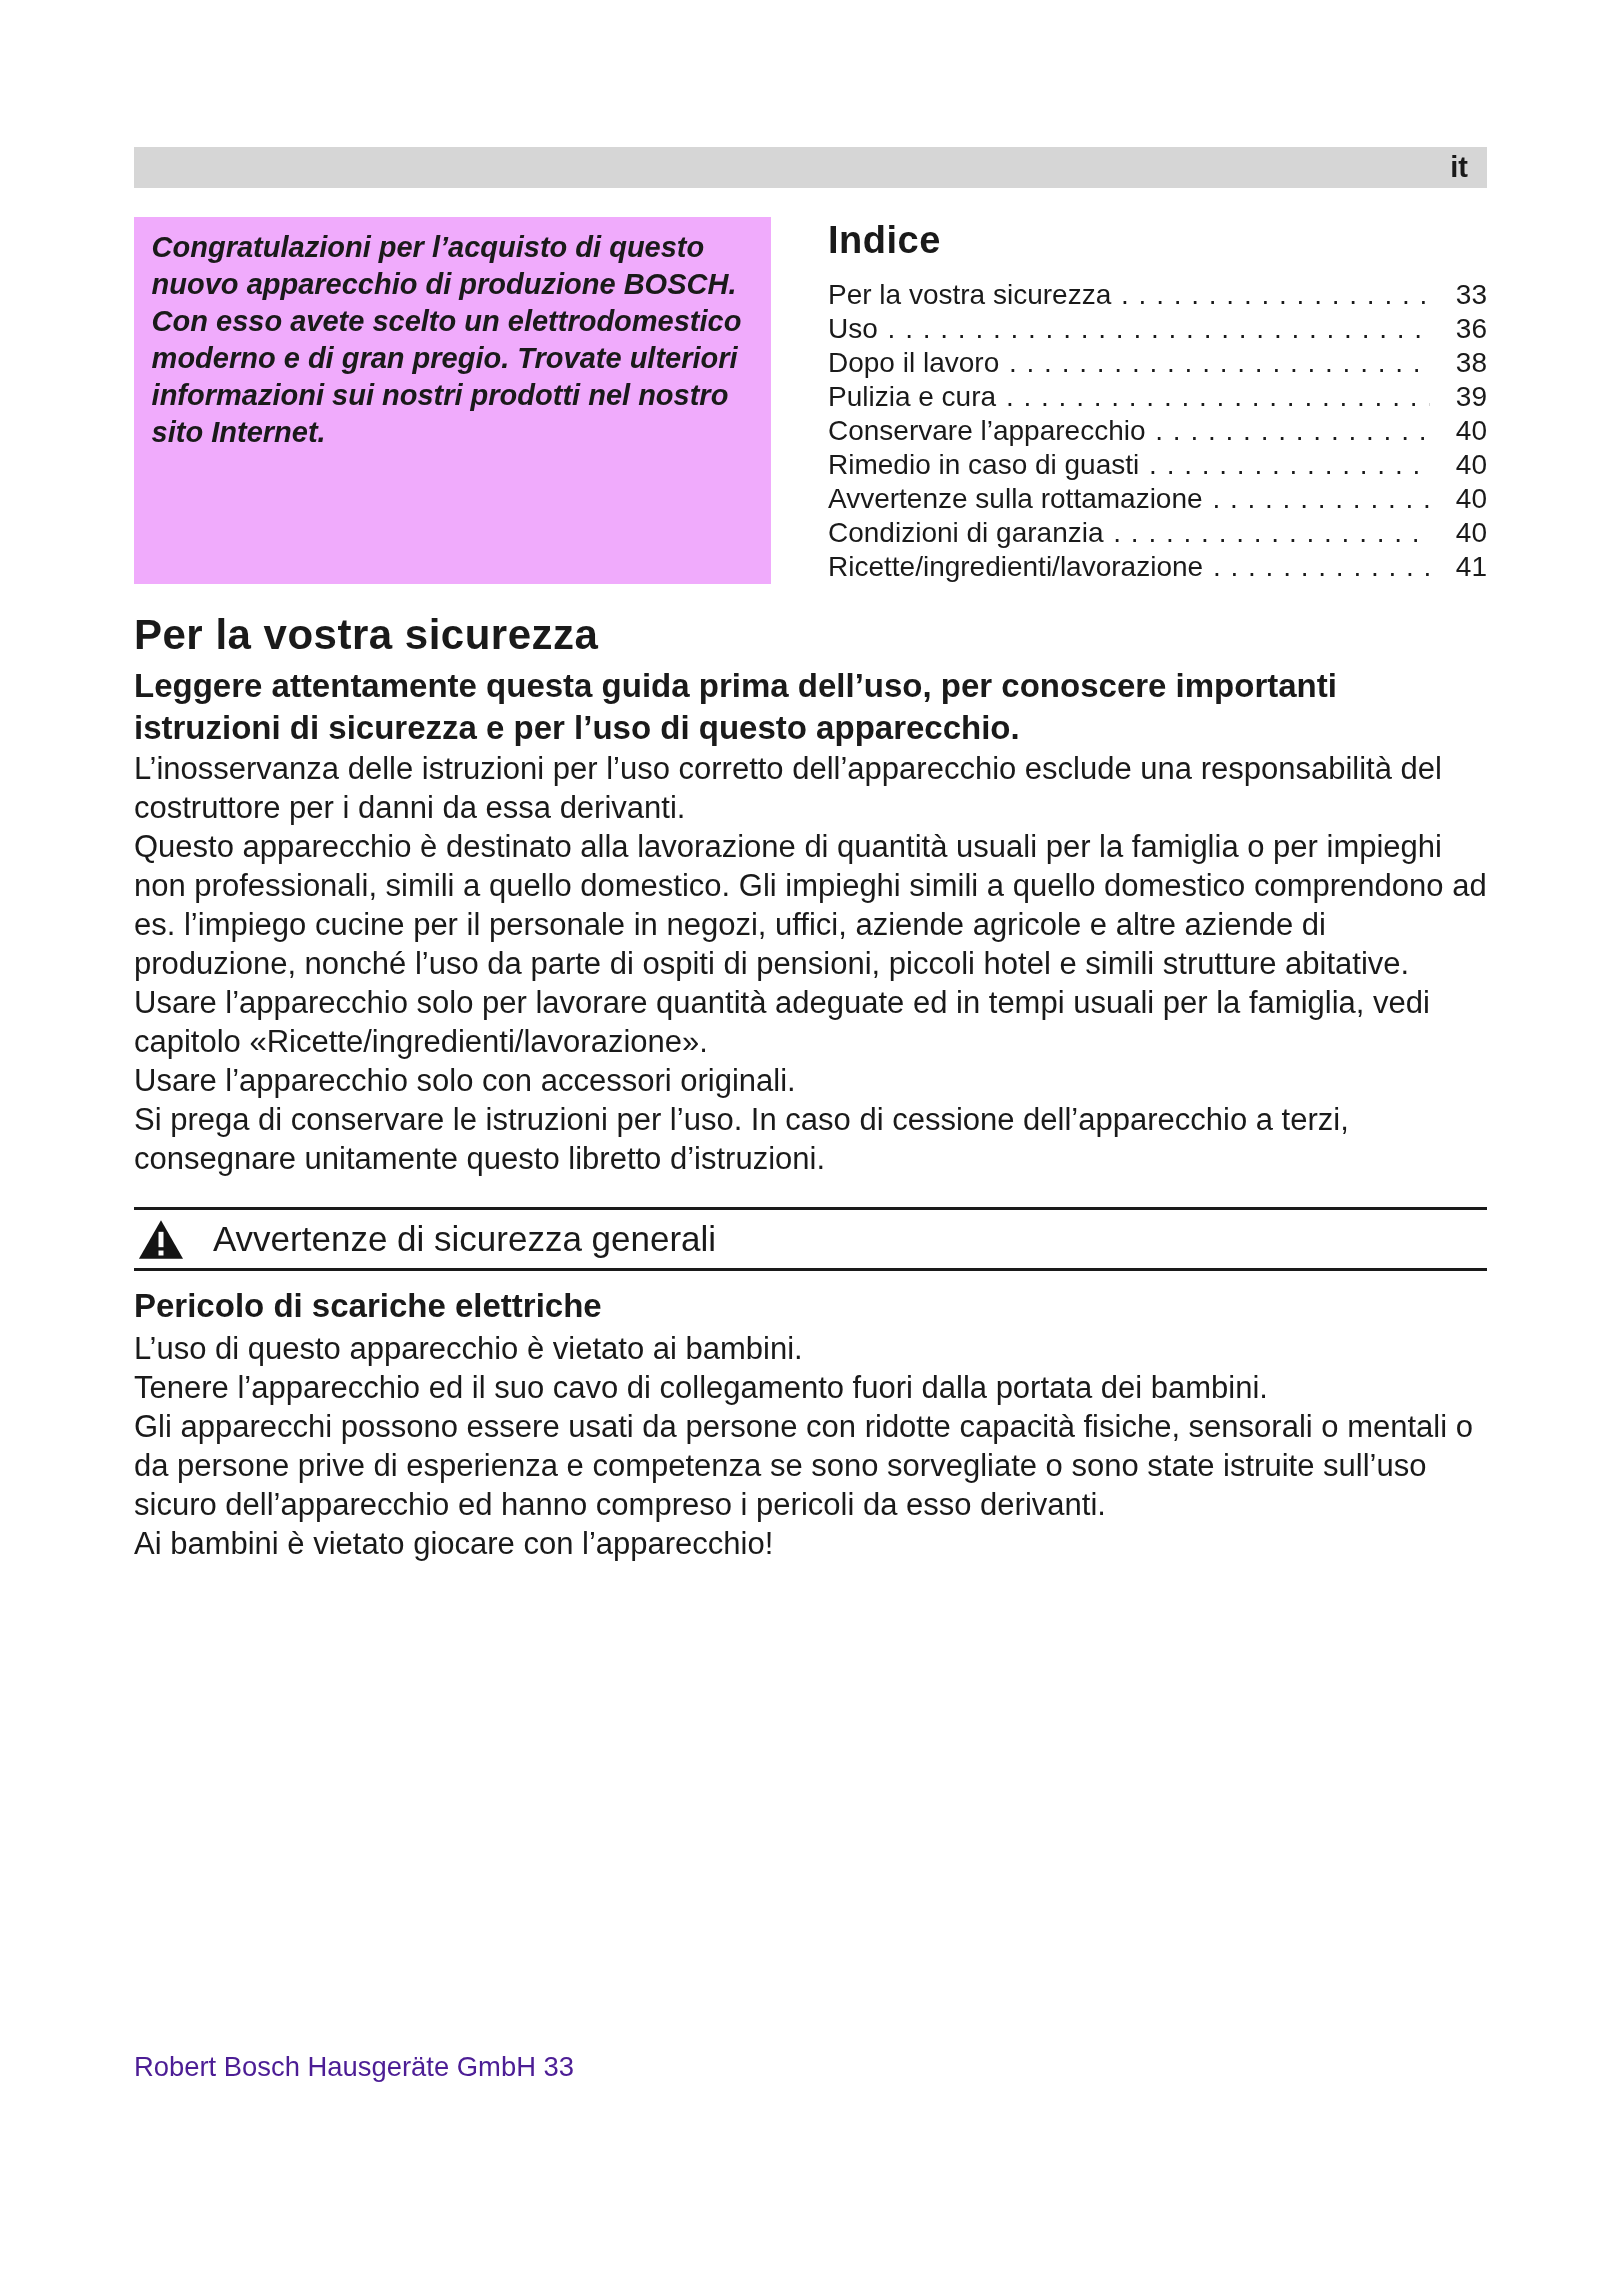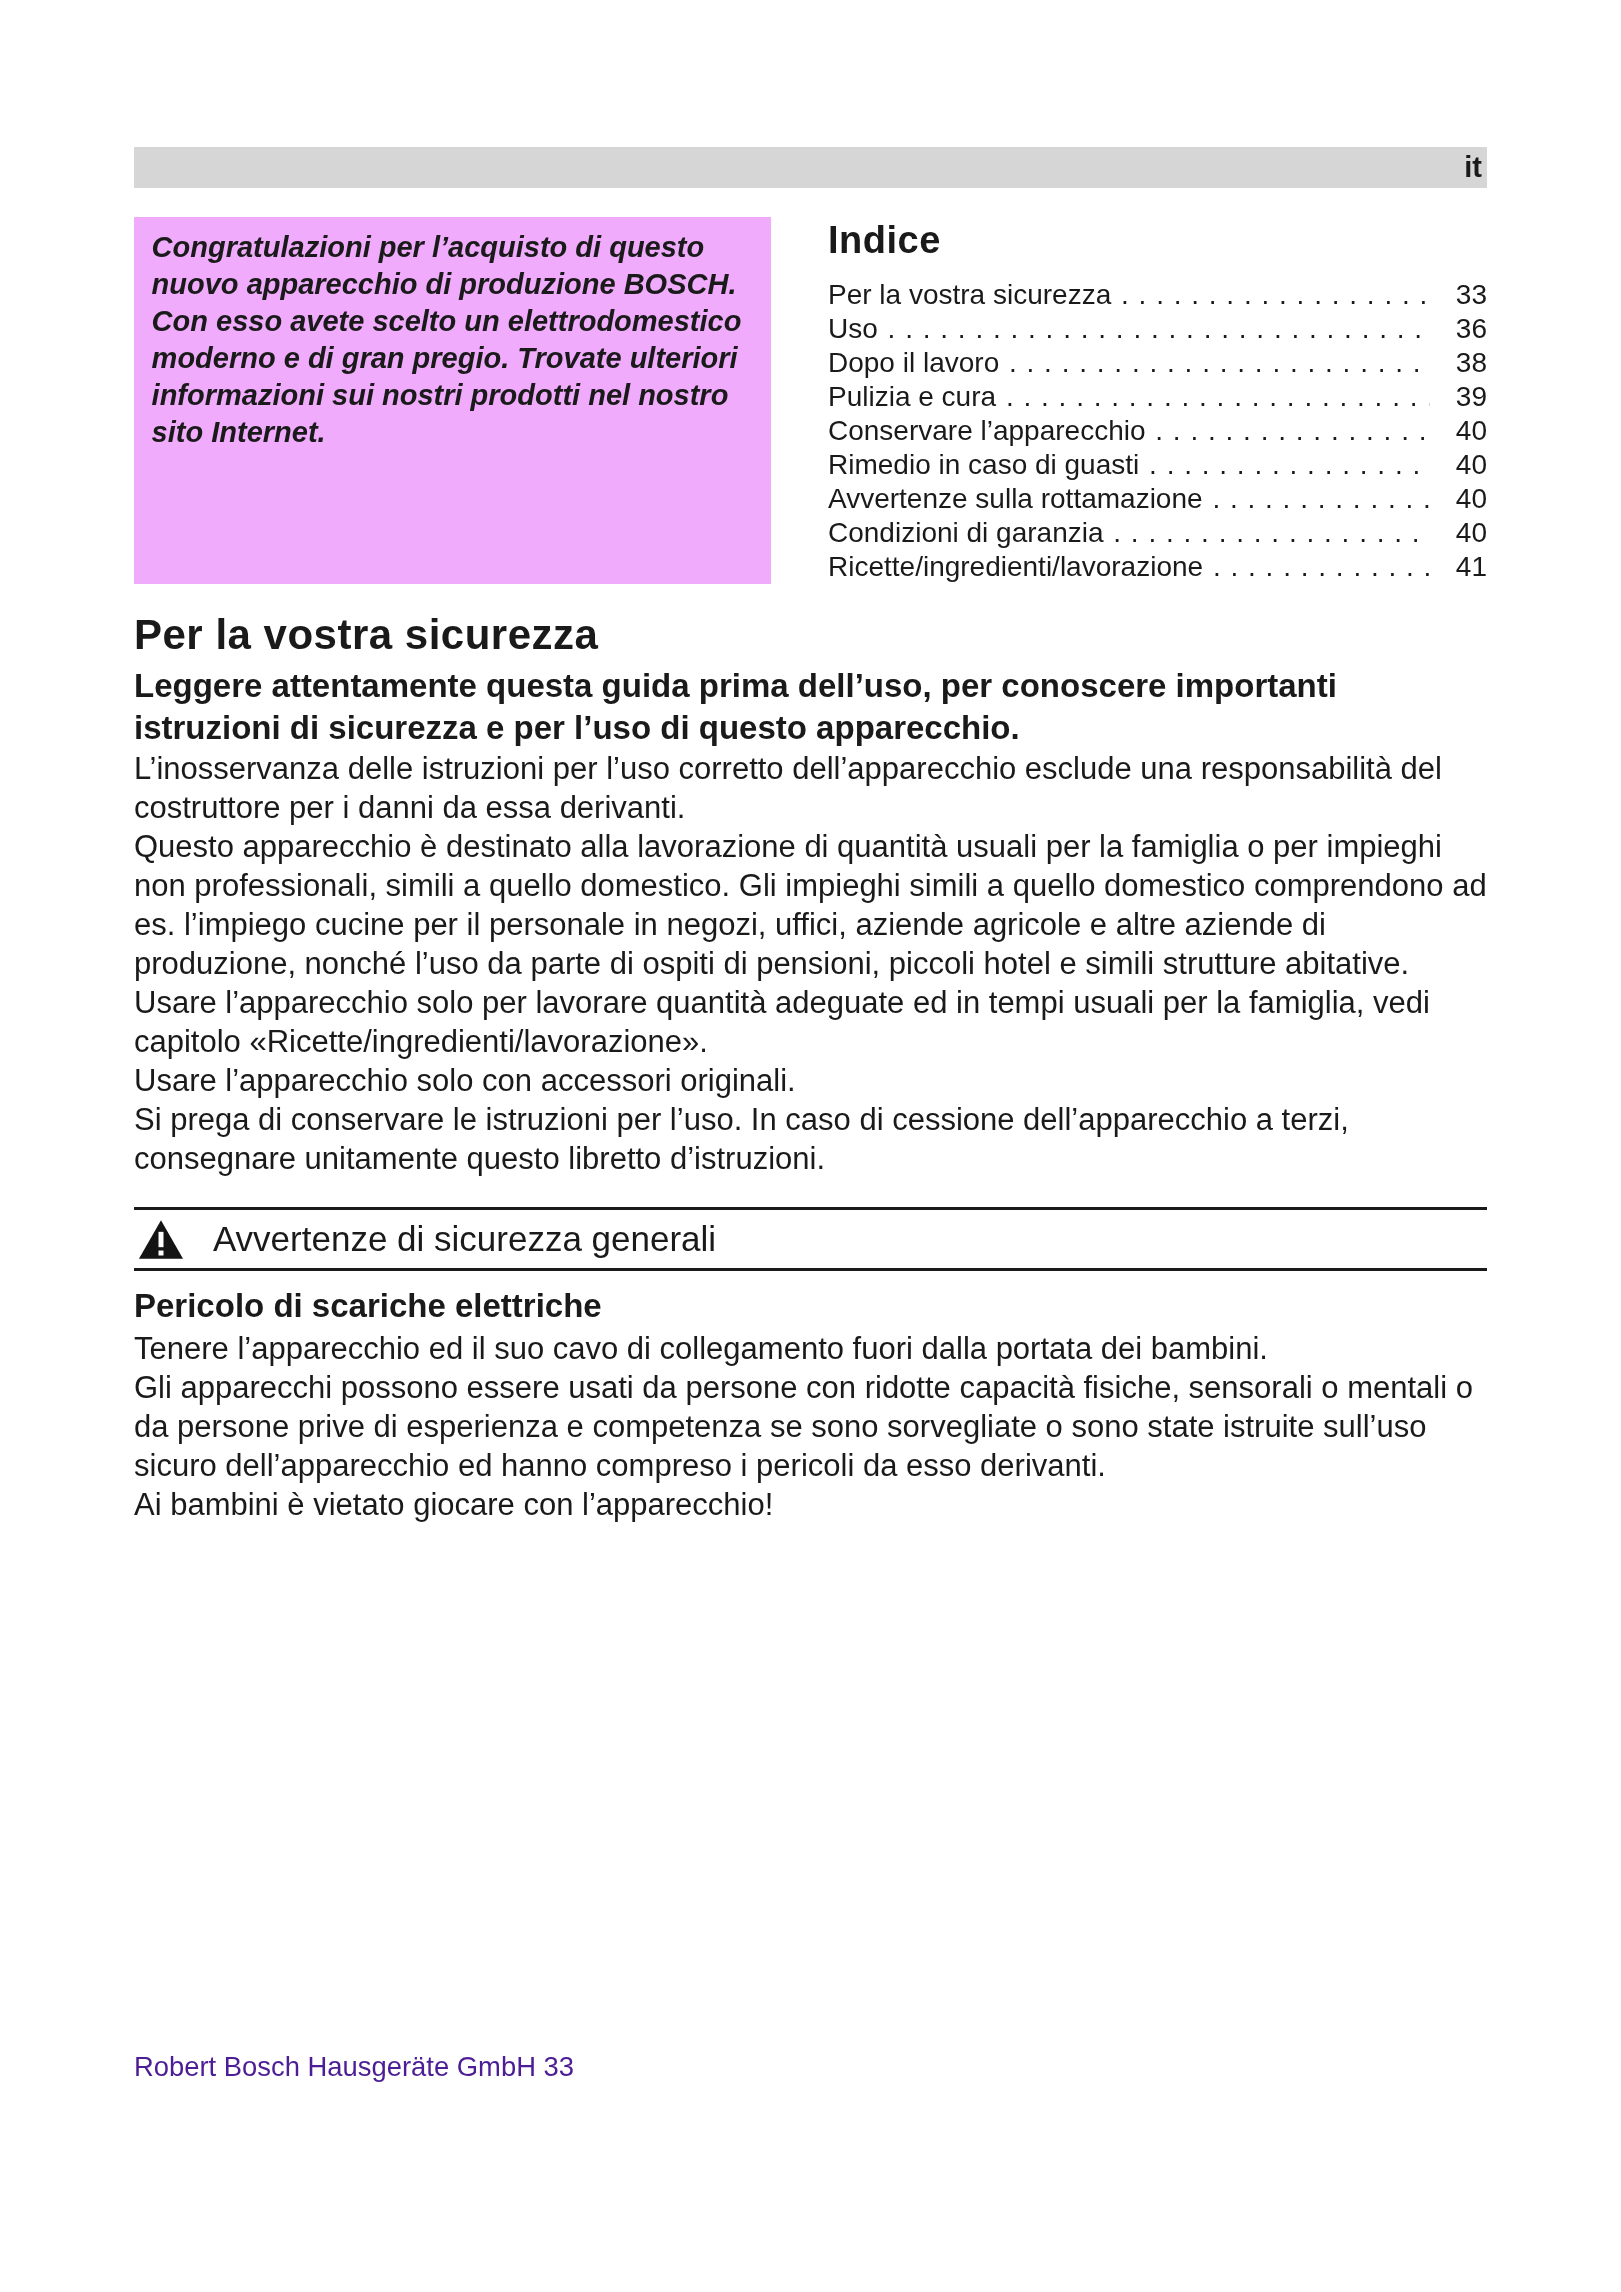--- a/index.html
+++ b/index.html
@@ -17,21 +17,21 @@
     width: 1353px;
   }
 
   
   .lang-bar {
     background: #d6d6d6;
     height: 41px;
     display: flex;
     align-items: center;
     justify-content: flex-end;
-    padding-right: 5px;
+    padding-right: 19px;
     font-size: 29px;
     font-weight: bold;
   }
 
   
   .top-cols { display: flex; gap: 57px; margin-top: 29px; }
   .intro-box {
     flex: none;
     width: 637px;
     background: #f0abfc;
@@ -170,20 +170,21 @@
         <rect x="21.4" y="32.5" width="5.2" height="5.2" fill="#ffffff"></rect>
       </svg>
     </span>
     <span>Avvertenze di sicurezza generali</span>
   </div>
   <div class="rule"></div>
 
   <h2 class="sub-head">Pericolo di scariche elettriche</h2>
 
   <div class="body-text">
+    <p>L’uso di questo apparecchio è vietato ai bambini.</p>
     <p>Tenere l’apparecchio ed il suo cavo di collegamento fuori dalla portata dei bambini.</p>
     <p>Gli apparecchi possono essere usati da persone con ridotte capacità fisiche, sensorali o mentali o da persone prive di esperienza e competenza se sono sorvegliate o sono state istruite sull’uso sicuro dell’apparecchio ed hanno compreso i pericoli da esso derivanti.</p>
     <p>Ai bambini è vietato giocare con l’apparecchio!</p>
   </div>
 
 </div>
 
 <div class="footer">Robert Bosch Hausgeräte GmbH 33</div>
 
 

